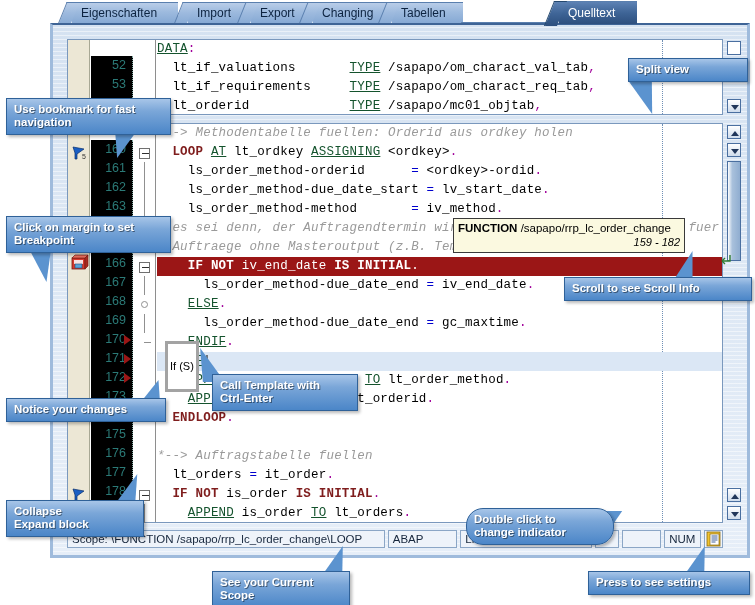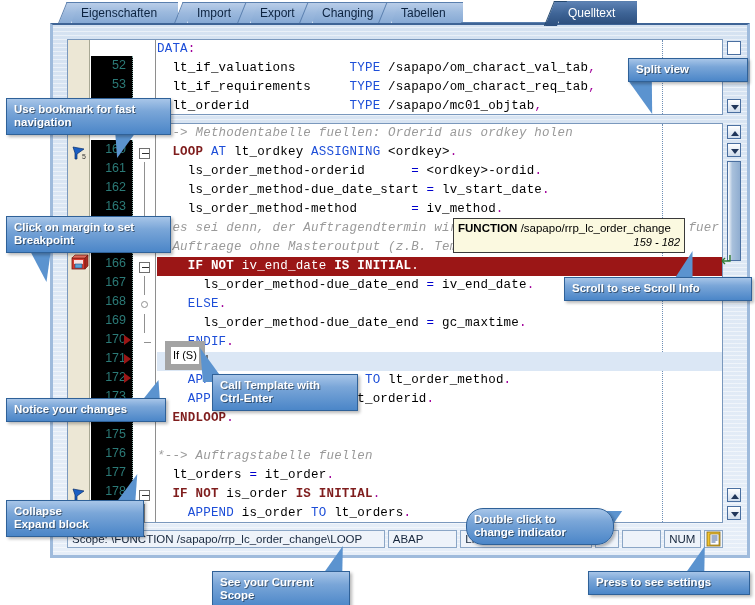--- a/index.html
+++ b/index.html
@@ -123,21 +123,21 @@
     color: #2b7a77;
   }
   .codeline {
     position: absolute; left: 0; top: 0;
     white-space: pre;
     font-family: "Liberation Mono", monospace;
     font-size: 12.5px; line-height: 19px;
     color: #000000;
     letter-spacing: 0.2px;
   }
-  .kw  { color: #1d4ed8; font-weight: normal; }
+  .kw  { color: #14532d; font-weight: normal; text-decoration: underline; }
   .kwb { color: #7f1d1d; font-weight: bold; }
   .cm  { color: #9a9a9a; font-style: italic; }
   .pu  { color: #a0009a; }
   .op  { color: #0000cd; }
 
   .hl-error {
     position: absolute; left: 0; top: 0;
     height: 19px;
     background: #9b1616;
   }
@@ -249,25 +249,25 @@
     margin-left: 23px;
   }
   .fn-tooltip .ttl { font-weight: bold; }
   .fn-tooltip .rng { font-style: italic; font-size: 11px; text-align: right; }
 
   
   .ac-popup {
     position: absolute;
     left: 165px; top: 341px;
     background: #ffffff;
-    border: 6px solid #a3a3a3;
+    border: 3px solid #a3a3a3;
     font-family: "Liberation Sans", sans-serif;
     font-size: 11px;
     line-height: 13px;
-    padding: 2px 2px;
+    padding: 16px 2px;
     color: #000;
     z-index: 30;
   }
 
   
   .callout {
     position: absolute;
     background: linear-gradient(to bottom, #a7c5e8 0%, #7aa6d8 35%, #4b86c8 100%);
     border: 1px solid #2f6198;
     color: #ffffff;

